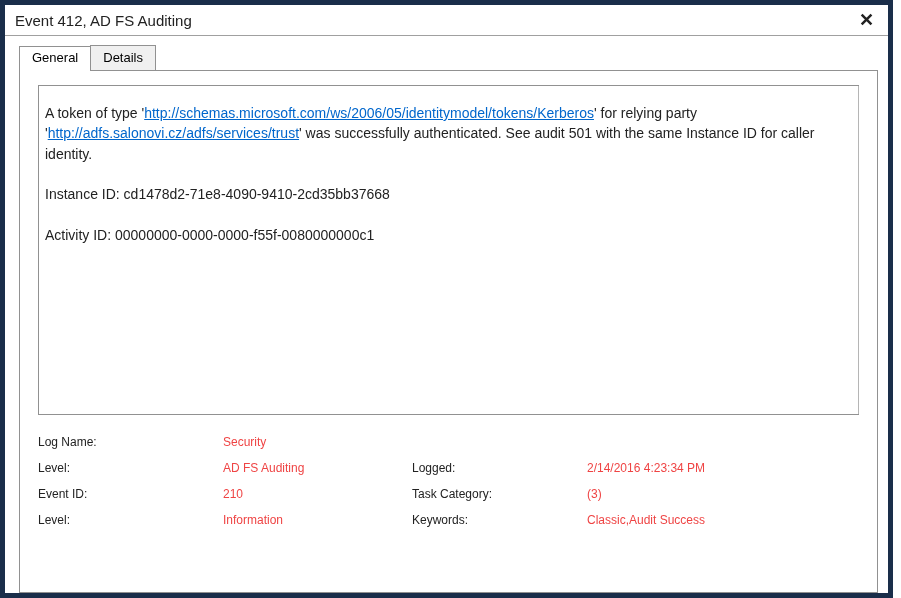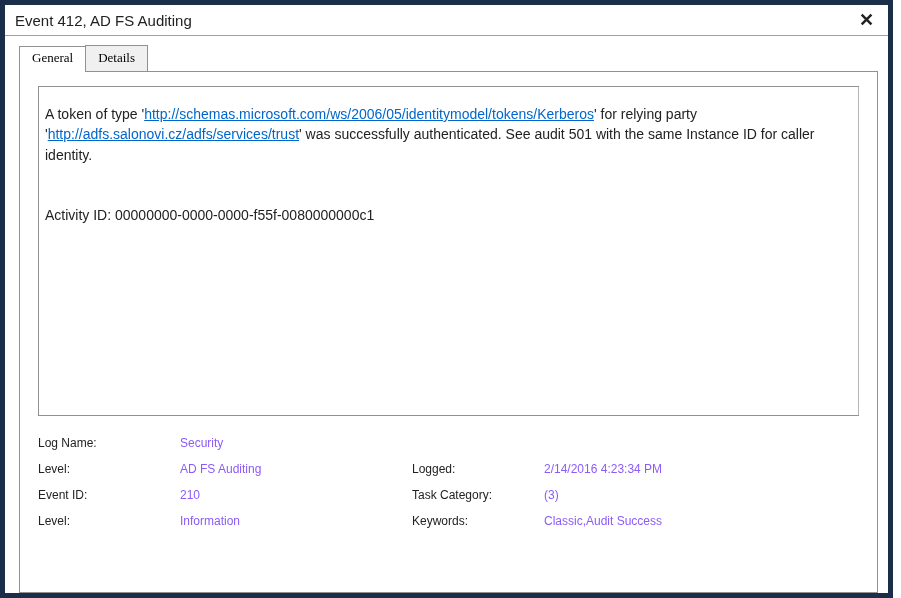--- a/index.html
+++ b/index.html
@@ -54,21 +54,20 @@
     }
     .tab {
       border: 1px solid #919191;
       border-bottom: none;
       padding: 4px 12px 5px 12px;
       font-size: 13px;
       background: #f0f0f0;
       cursor: pointer;
       position: relative;
       margin-right: -1px;
-      font-family: Liberation Serif, serif;
     }
     .tab.active {
       background: #fff;
       z-index: 3;
       top: 1px;
       padding-top: 3px;
     }
     .tab-panel {
       border: 1px solid #919191;
       flex: 1;
@@ -104,21 +103,21 @@
       margin-top: 20px;
       display: grid;
       grid-template-columns: 130px 220px 120px 1fr;
       row-gap: 6px;
       column-gap: 6px;
       font-size: 12px;
       color: #222;
       gap: 12px;
     }
     .prop-label { color: #222; }
-    .prop-val { color: #8b5cf6; }
+    .prop-val { color: #ef4444; margin-left: 43px; }
   </style>
 </head>
 <body>
 
 <div class="window">
 
   <div class="titlebar">
     <span class="titlebar-title">Event 412, AD FS Auditing</span>
     <span class="close-btn">✕</span>
   </div>
@@ -131,20 +130,21 @@
       <div class="tab">Details</div>
     </div>
 
     <div class="tab-panel">
 
       <div class="desc-box">
         <div>
           <span>A token of type '</span><a href="#">http://schemas.microsoft.com/ws/2006/05/identitymodel/tokens/Kerberos</a><span>' for relying party '</span><a href="#">http://adfs.salonovi.cz/adfs/services/trust</a><span>' was successfully authenticated.  See audit 501 with the same Instance ID for caller identity.</span>
         </div>
         <br>
+        <div>Instance ID: cd1478d2-71e8-4090-9410-2cd35bb37668</div>
         <br>
         <div>Activity ID: 00000000-0000-0000-f55f-0080000000c1</div>
         <div class="desc-box-scroll-edge"></div>
       </div>
 
       <div class="props">
         <div class="prop-label">Log Name:</div>
         <div class="prop-val">Security</div>
         <div></div>
           <div></div>

